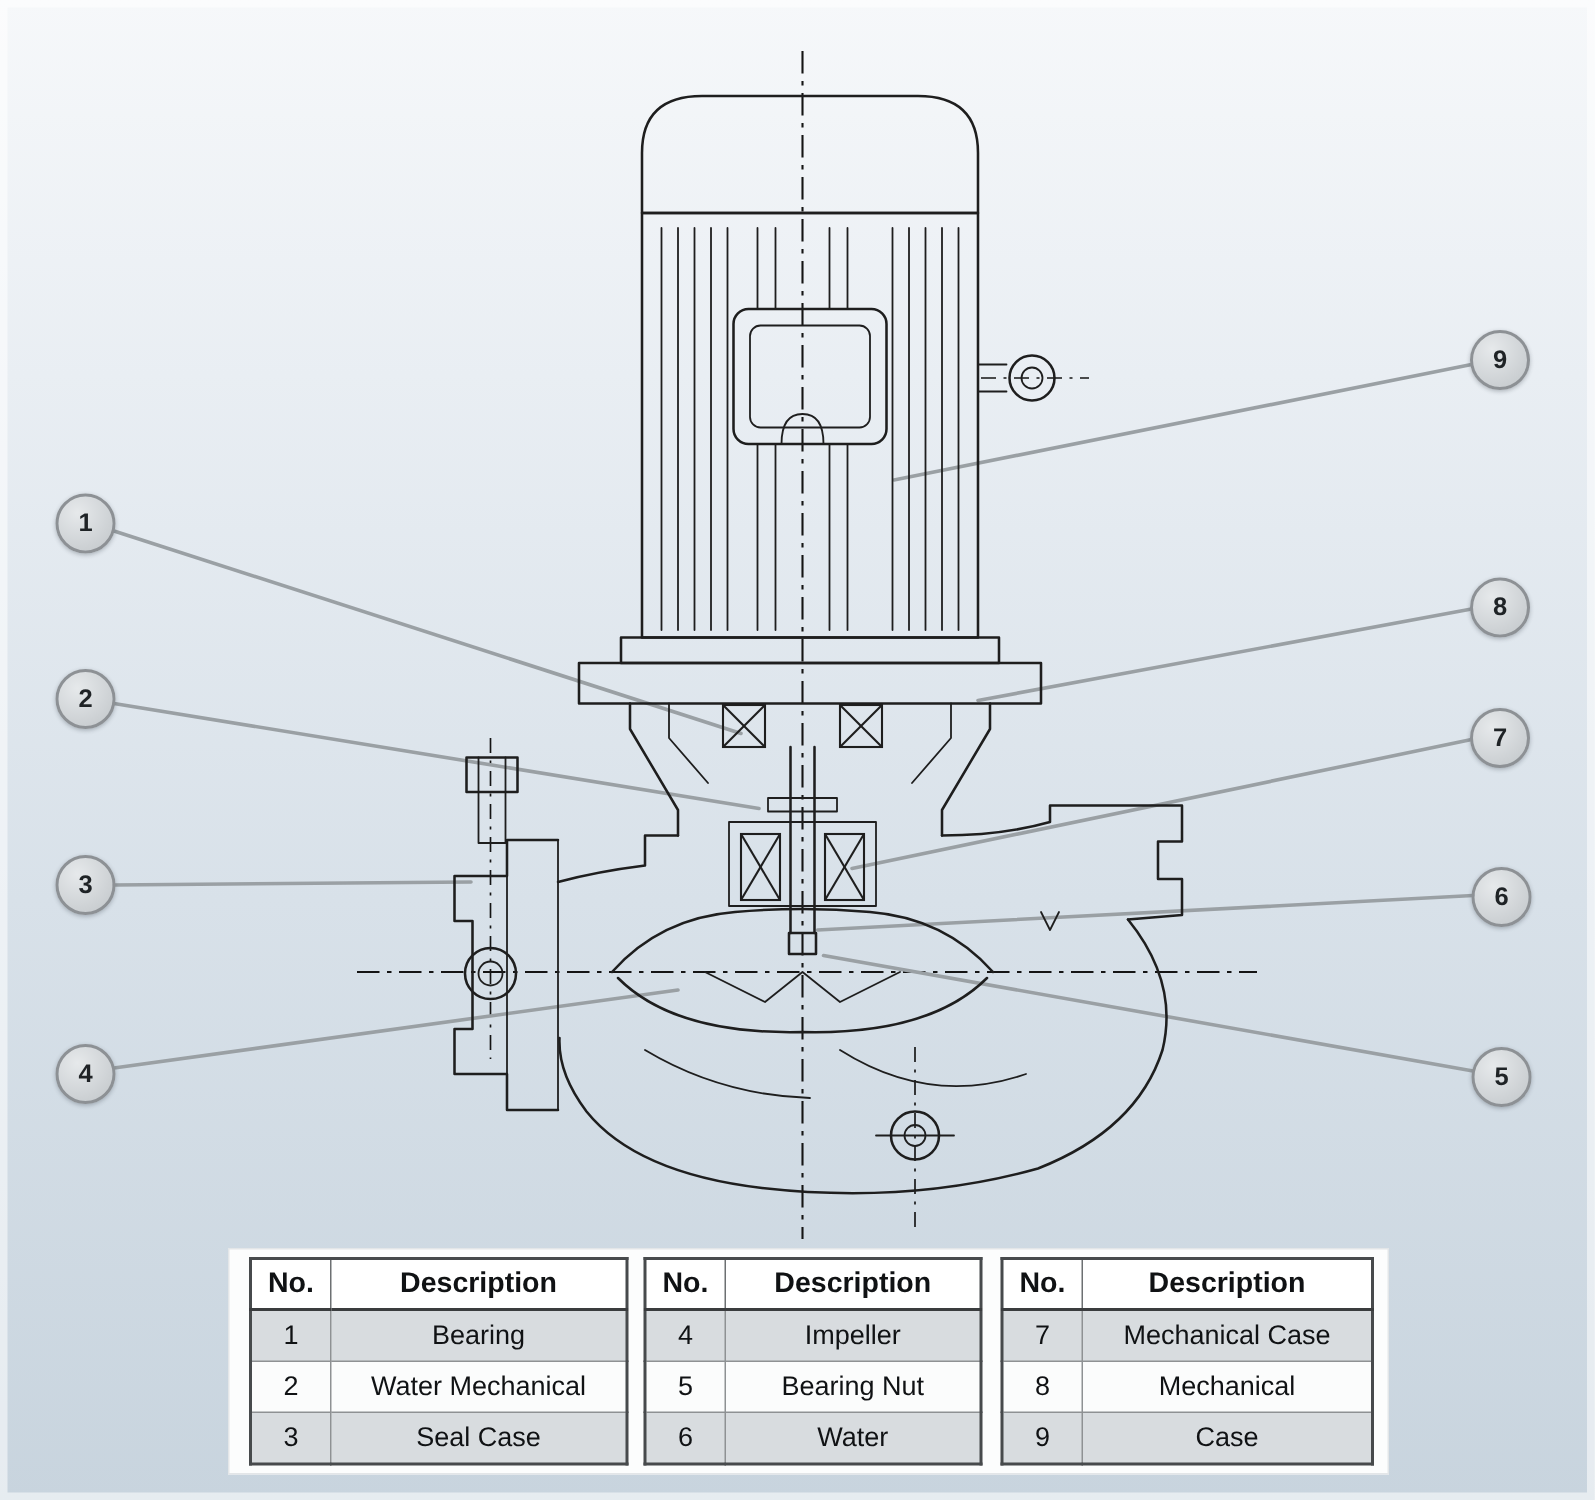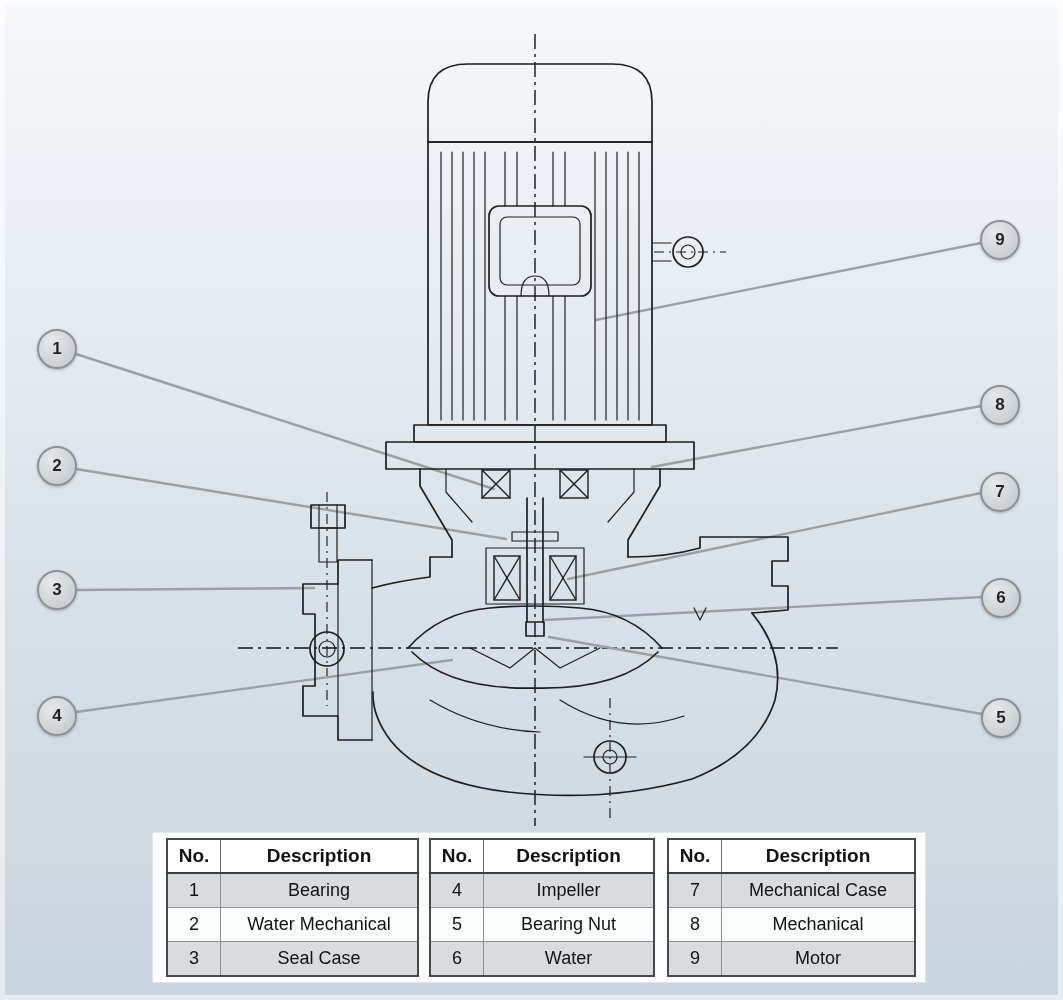--- a/index.html
+++ b/index.html
@@ -270,18 +270,18 @@
       <tr>
         <td>7</td>
         <td>Mechanical Case</td>
       </tr>
       <tr>
         <td>8</td>
         <td>Mechanical</td>
       </tr>
       <tr>
         <td>9</td>
-        <td>Motor</td>
+        <td>Case</td>
       </tr>
     </tbody>
   </table>
 
 </div>
 
 </body></html>

